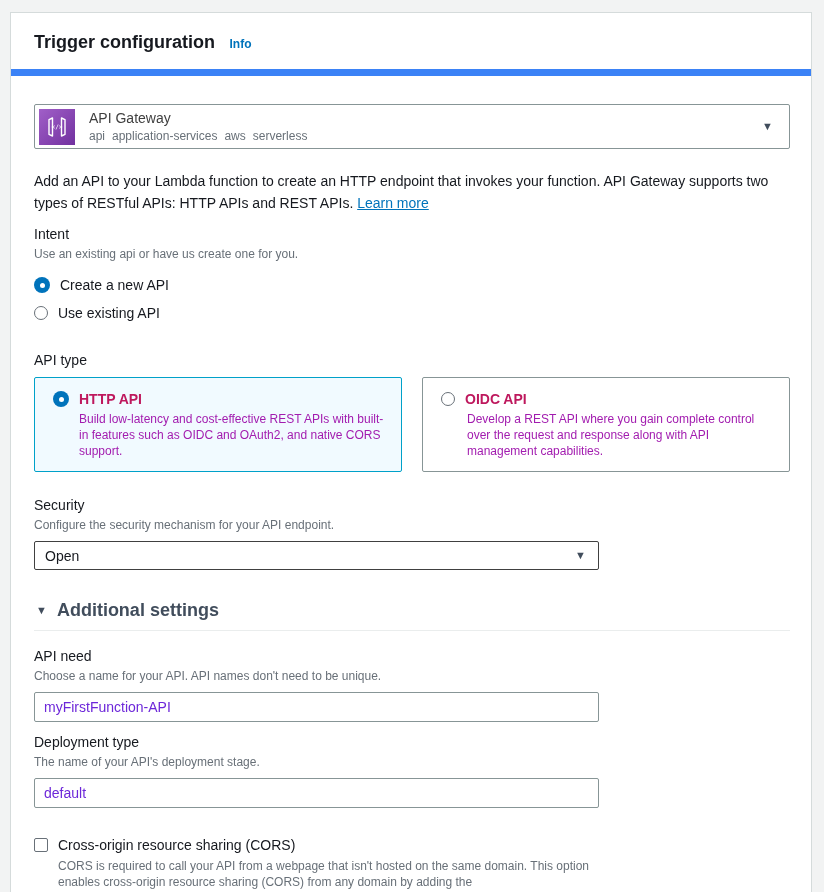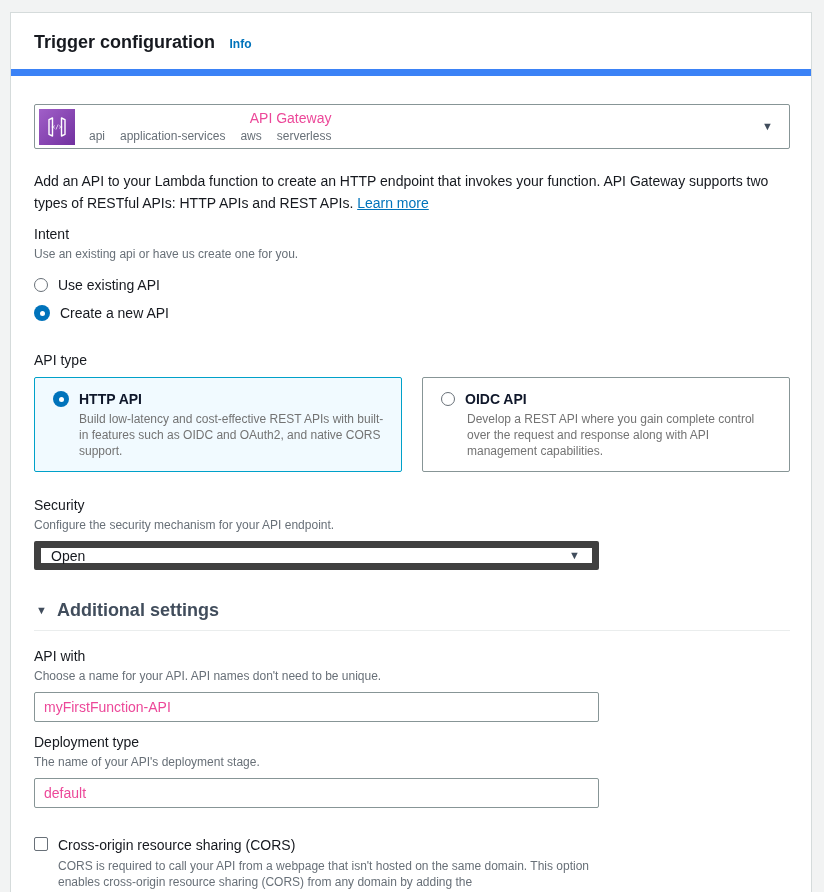--- a/index.html
+++ b/index.html
@@ -44,22 +44,22 @@
     display: flex;
     align-items: center;
     height: 45px;
     border: 1px solid #879596;
     border-radius: 2px;
     padding: 0 16px 0 4px;
     background: #fff;
     cursor: pointer;
   }
   .service-icon { width: 36px; height: 36px; margin-right: 14px; flex: 0 0 auto; }
-  .trigger-name { font-size: 14px; line-height: 16px; color: #ec4899; text-align: right; }
-  .trigger-tags { display: flex; gap: 15px; font-size: 12px; color: #687078; margin-top: 3px; }
+  .trigger-name { font-size: 14px; line-height: 16px; color: #404040; }
+  .trigger-tags { display: flex; gap: 7px; font-size: 12px; color: #687078; margin-top: 3px; }
   .caret { margin-left: auto; color: #414d5c; font-size: 11px; line-height: 1; }
 
   .intro { margin: 21px 0 0 0; font-size: 14px; line-height: 22px; color: #16191f; }
   .text-link { color: #0073bb; text-decoration: underline; cursor: pointer; }
 
   .field-label { margin-top: 12px; font-size: 14px; color: #16191f; }
   .field-desc { margin-top: 5px; font-size: 12px; color: #687078; line-height: 15px; }
 
   
   .radio-group { margin-top: 14px; }
@@ -79,46 +79,46 @@
   
   .type-label { margin-top: 30px; }
   .type-cards { display: flex; gap: 20px; margin-top: 9px; }
   .type-card {
     width: 370px; height: 95px;
     border: 1px solid #879596; border-radius: 2px;
     background: #fff; padding: 13px 16px 0 18px; cursor: pointer;
   }
   .type-card.selected { border: 1px solid #00a1c9; background: #f1faff; }
   .type-title-row { display: flex; align-items: center; }
-  .type-title { margin-left: 10px; font-size: 14px; font-weight: 700; color: #0f172a; }
-  .type-desc { margin: 4px 0 0 26px; font-size: 12px; color: #737373; line-height: 16px; }
+  .type-title { margin-left: 10px; font-size: 14px; font-weight: 700; color: #be185d; }
+  .type-desc { margin: 4px 0 0 26px; font-size: 12px; color: #a21caf; line-height: 16px; }
 
   
   .select-box {
     margin-top: 8px; width: 565px; height: 29px;
-    border: 7px solid #404040; border-radius: 2px; background: #fff;
+    border: 1px solid #404040; border-radius: 2px; background: #fff;
     display: flex; align-items: center; padding: 0 12px 0 10px;
     font-size: 14px; color: #16191f; cursor: pointer;
   }
   .text-input {
     display: block; margin-top: 8px; width: 565px; height: 30px;
     border: 1px solid #879596; border-radius: 2px; background: #fff;
-    padding: 0 9px; font-size: 14px; color: #ec4899;
+    padding: 0 9px; font-size: 14px; color: #6d28d9;
     font-family: "Liberation Sans", sans-serif; outline: none;
   }
 
   
   .expander { margin-top: 30px; display: flex; align-items: center; cursor: pointer; }
   .expander .caret { margin: 0 10px 0 2px; color: #414d5c; }
   .expander-label { font-size: 18px; font-weight: 700; color: #414d5c; }
   .divider { margin-top: 9px; border: none; border-top: 1px solid #eaeded; }
   .after-divider { margin-top: 17px; }
 
   
-  .cors-row { margin-top: 29px; display: flex; align-items: flex-start; cursor: pointer; }
+  .cors-row { margin-top: 29px; display: flex; align-items: center; cursor: pointer; }
   .checkbox {
     width: 14px; height: 14px; border: 1px solid #687078; border-radius: 2px;
     background: #fff; flex: 0 0 auto;
   }
   .cors-label { margin-left: 10px; font-size: 14px; color: #16191f; }
   .cors-desc {
     margin: 5px 0 0 24px; width: 566px;
     font-size: 12px; color: #687078; line-height: 16px;
   }
 </style>
@@ -160,26 +160,26 @@
     </div>
 
     <p class="intro">
       <span>Add an API to your Lambda function to create an HTTP endpoint that invokes your function. API Gateway supports two types of RESTful APIs: HTTP APIs and REST APIs. </span><a class="text-link">Learn more</a>
     </p>
 
     <div class="field-label">Intent</div>
     <div class="field-desc">Use an existing api or have us create one for you.</div>
     <div class="radio-group">
       <div class="radio-row">
+        <span class="radio-circle checked"></span>
+        <span class="radio-label">Create a new API</span>
+      </div>
+      <div class="radio-row">
         <span class="radio-circle"></span>
         <span class="radio-label">Use existing API</span>
-      </div>
-      <div class="radio-row">
-        <span class="radio-circle checked"></span>
-        <span class="radio-label">Create a new API</span>
       </div>
     </div>
 
     <div class="field-label type-label">API type</div>
     <div class="type-cards">
       <div class="type-card selected">
         <div class="type-title-row">
           <span class="radio-circle checked"></span>
           <span class="type-title">HTTP API</span>
         </div>
@@ -200,21 +200,21 @@
       <span>Open</span>
       <span class="caret">▼</span>
     </div>
 
     <div class="expander">
       <span class="caret">▼</span>
       <span class="expander-label">Additional settings</span>
     </div>
     <hr class="divider">
 
-    <div class="field-label after-divider">API with</div>
+    <div class="field-label after-divider">API need</div>
     <div class="field-desc">Choose a name for your API. API names don't need to be unique.</div>
     <input class="text-input" type="text" value="myFirstFunction-API" style="">
 
     <div class="field-label">Deployment type</div>
     <div class="field-desc">The name of your API's deployment stage.</div>
     <input class="text-input" type="text" value="default" style="">
 
     <div class="cors-row">
       <span class="checkbox"></span>
       <span class="cors-label">Cross-origin resource sharing (CORS)</span>

